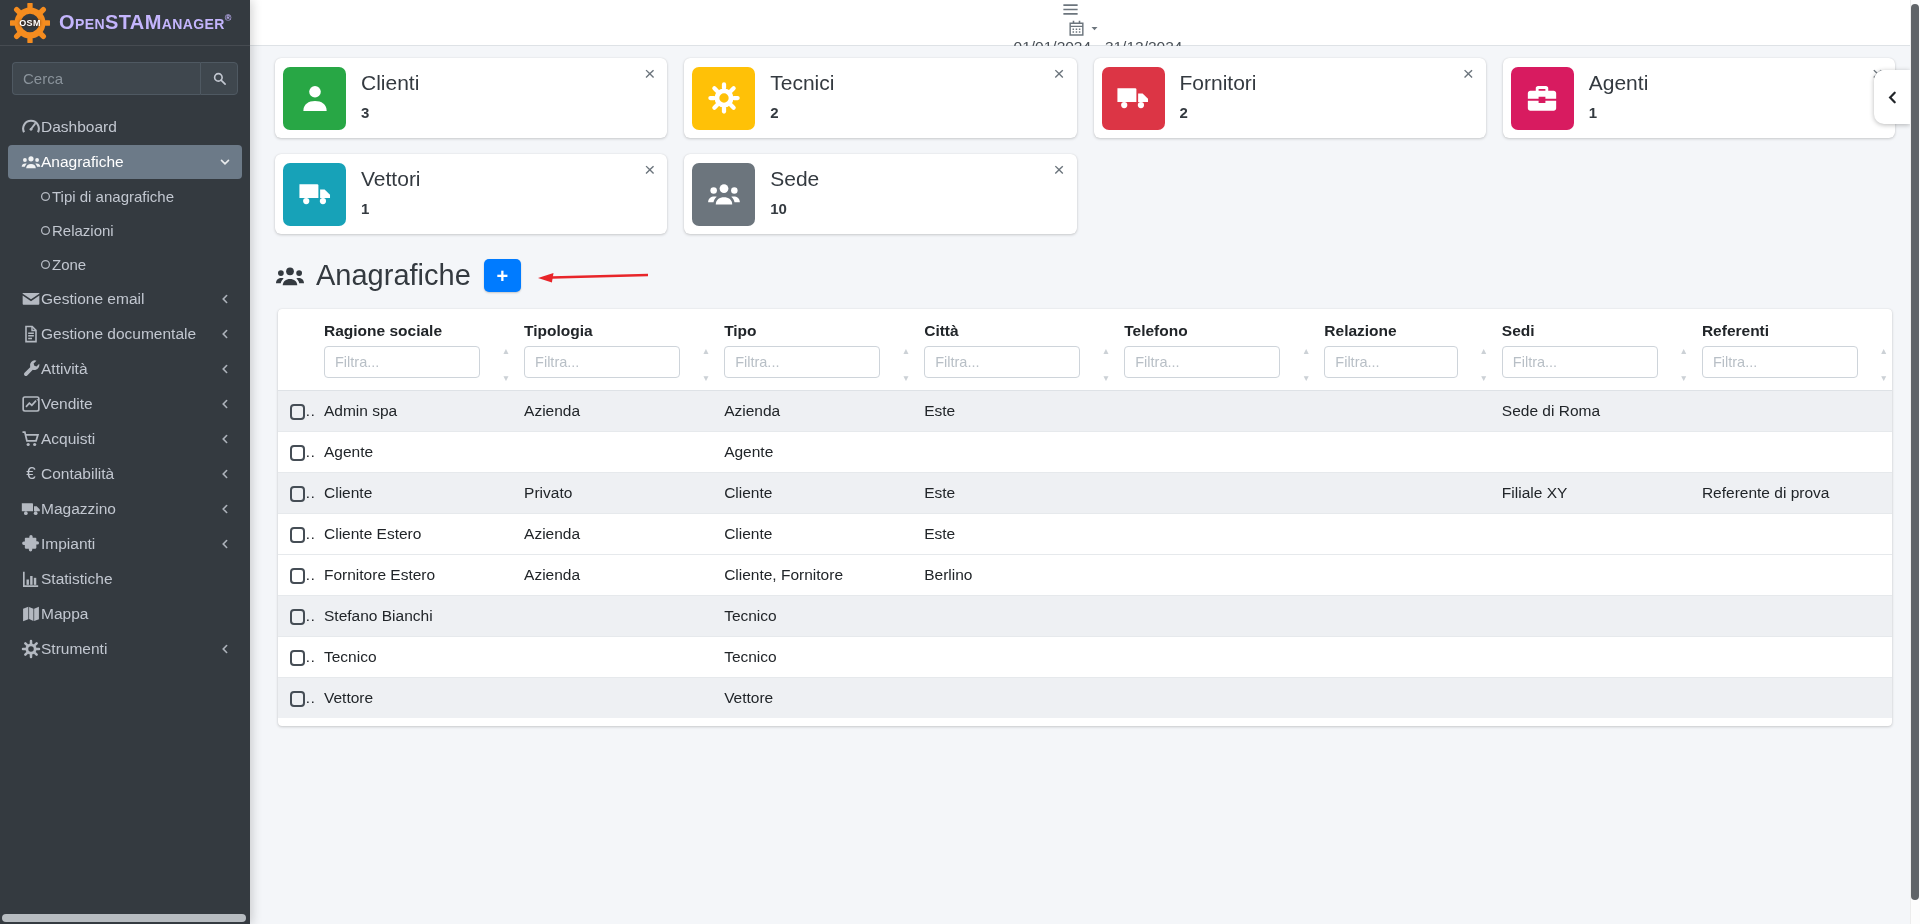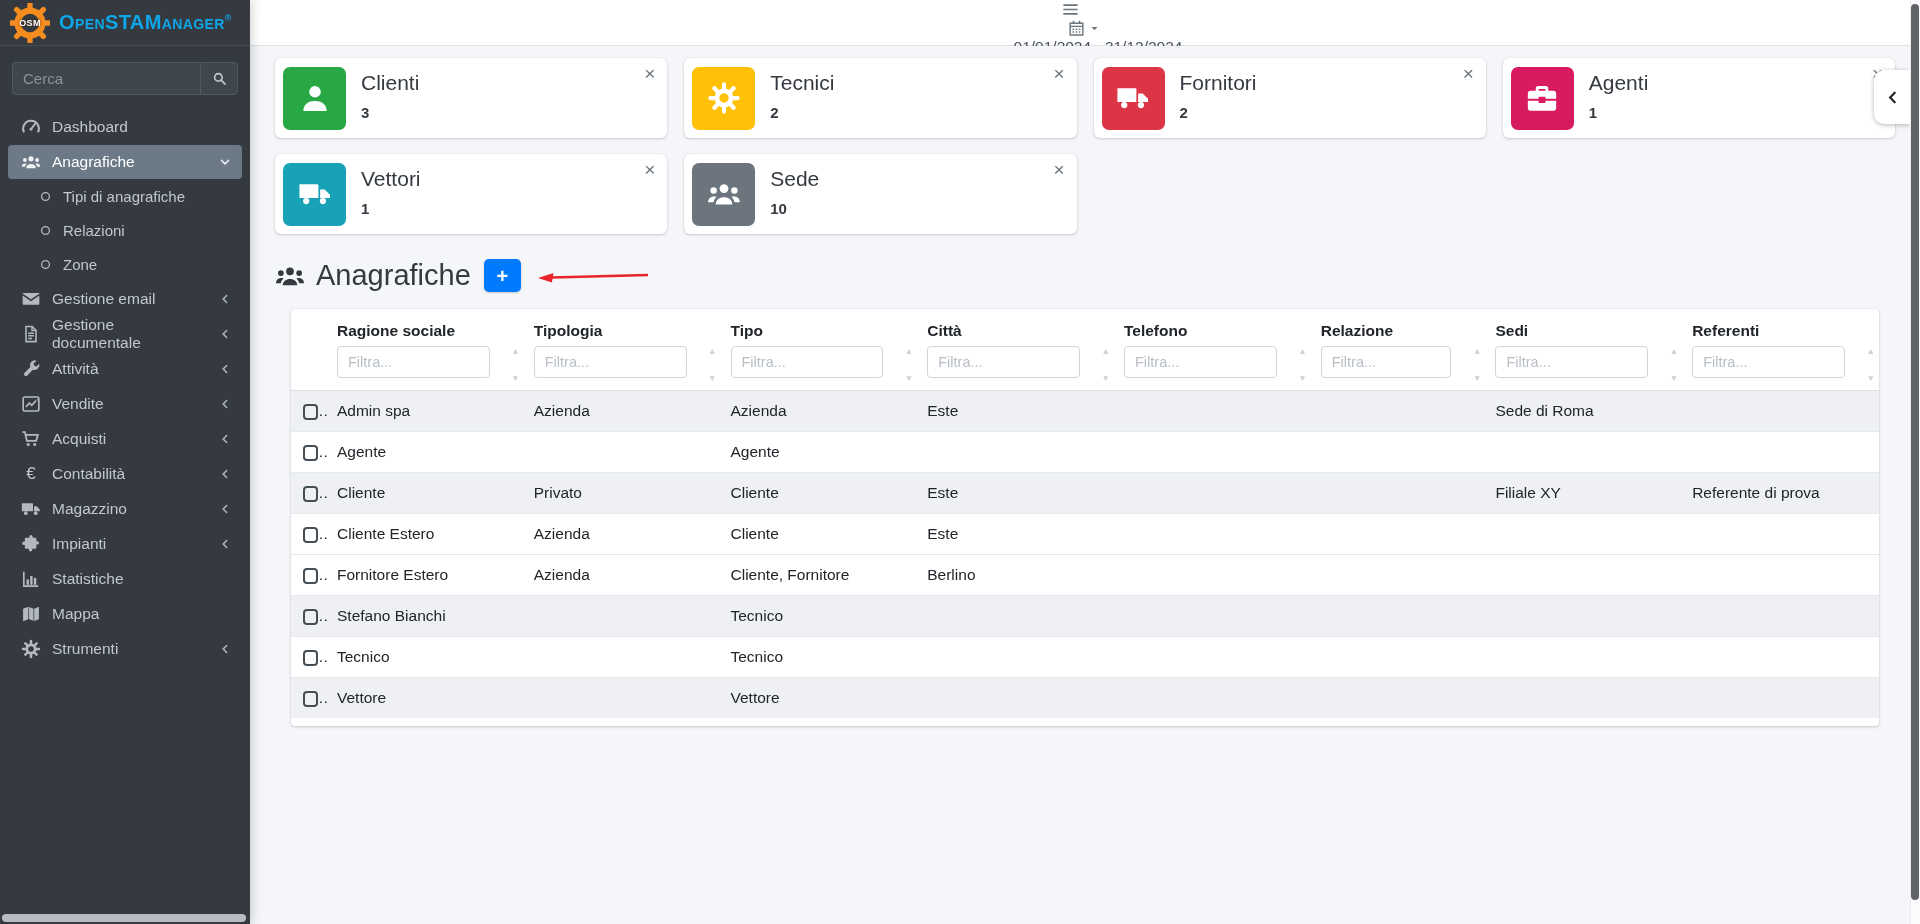--- a/index.html
+++ b/index.html
@@ -22,21 +22,21 @@
   .brand {
     height:46px; display:flex; align-items:center; gap:9px; padding:0 10px;
     border-bottom:1px solid rgba(255,255,255,.09); cursor:pointer; flex-shrink:0;
   }
   .brand-logo { position:relative; width:40px; height:40px; color:#f58c1f; display:block; }
   .logo-text {
     position:absolute; left:50%; top:50%; transform:translate(-50%,-50%);
     font-size:9px; font-weight:700; color:#fff; letter-spacing:.3px;
     text-shadow:0 0 3px rgba(80,30,0,.9);
   }
-  .brand-text { font-size:20px; font-weight:700; color:#0ea5e9; font-variant:small-caps; letter-spacing:.4px; white-space:nowrap; }
+  .brand-text { font-size:20px; font-weight:700; color:#c4b5fd; font-variant:small-caps; letter-spacing:.4px; white-space:nowrap; }
   .brand-text sup { font-size:9px; font-variant:normal; }
 
   .user-panel {
     display:flex; align-items:center; gap:12px; padding:15px 14px 16px 16px;
     border-bottom:1px solid #4f5962; flex-shrink:0;
   }
   .avatar {
     width:34px; height:34px; border-radius:50%; background:#23272b; color:#464f57;
     display:flex; align-items:center; justify-content:center; overflow:hidden;
   }
@@ -51,21 +51,21 @@
   }
   .search-input::placeholder { color:#8a939b; }
   .search-btn {
     width:38px; background:#3f474e; border:1px solid #4f5962; border-radius:0 4px 4px 0;
     color:#c2c7d0; display:flex; align-items:center; justify-content:center; cursor:pointer;
   }
   .search-btn svg { width:15px; height:15px; }
 
   .nav { margin-top:4px; font-size:15.5px; flex:1; }
   .nav-item {
-    display:flex; align-items:center; gap:11px; padding:7px 10px 7px 13px;
+    display:flex; align-items:center; padding:7px 10px 7px 13px;
     margin:1px 8px; border-radius:4px; color:#c2c7d0; cursor:pointer; text-decoration:none;
     position:relative; height:34px;
   }
   .nav-item .icon { width:20px; height:20px; flex-shrink:0; opacity:.9; }
   .nav-item .euro-icon { width:20px; text-align:center; font-size:17px; font-weight:400; flex-shrink:0; }
   .nav-item .chev { margin-left:auto; width:14px; height:14px; opacity:.85; }
   .nav-item.active { background:#6c7a88; color:#fff; }
   .nav-item.sub { padding-left:31px; font-size:15px; height:33px; }
   .nav-item.sub .icon { width:13px; height:13px; }
 
@@ -139,21 +139,21 @@
   .page-title { font-size:29px; font-weight:500; color:#343a40; }
   .add-btn {
     width:37px; height:33px; margin-left:13px; background:#007bff; border:none; border-radius:5px;
     color:#fff; font-size:20px; font-weight:700; cursor:pointer; line-height:1;
     display:flex; align-items:center; justify-content:center; box-shadow:0 1px 2px rgba(0,0,0,.2);
   }
   .anno-arrow { margin-left:15px; margin-top:2px; }
 
   
   .table-card {
-    background:#fff; margin:0 41px; border-radius:4px; padding:4px 0 8px;
+    background:#fff; margin:0 28px; border-radius:4px; padding:4px 0 8px;
     box-shadow:0 0 1px rgba(0,0,0,.12), 0 1px 3px rgba(0,0,0,.18);
   }
   table { width:100%; border-collapse:collapse; table-layout:fixed; font-size:15.5px; color:#212529; }
   col.cb-col { width:36px; }
   thead th { text-align:left; font-weight:700; font-size:15.5px; color:#212529; padding:9px 10px 1px; cursor:pointer; }
   .filters-row td { padding:5px 10px 12px; position:relative; border-bottom:1px solid #dee2e6; }
   .filter-input {
     width:calc(100% - 24px); max-width:172px; border:1px solid #ced4da; border-radius:4px;
     padding:7px 10px; font-size:14.5px; color:#495057; font-family:inherit; outline:none; background:#fff;
   }

